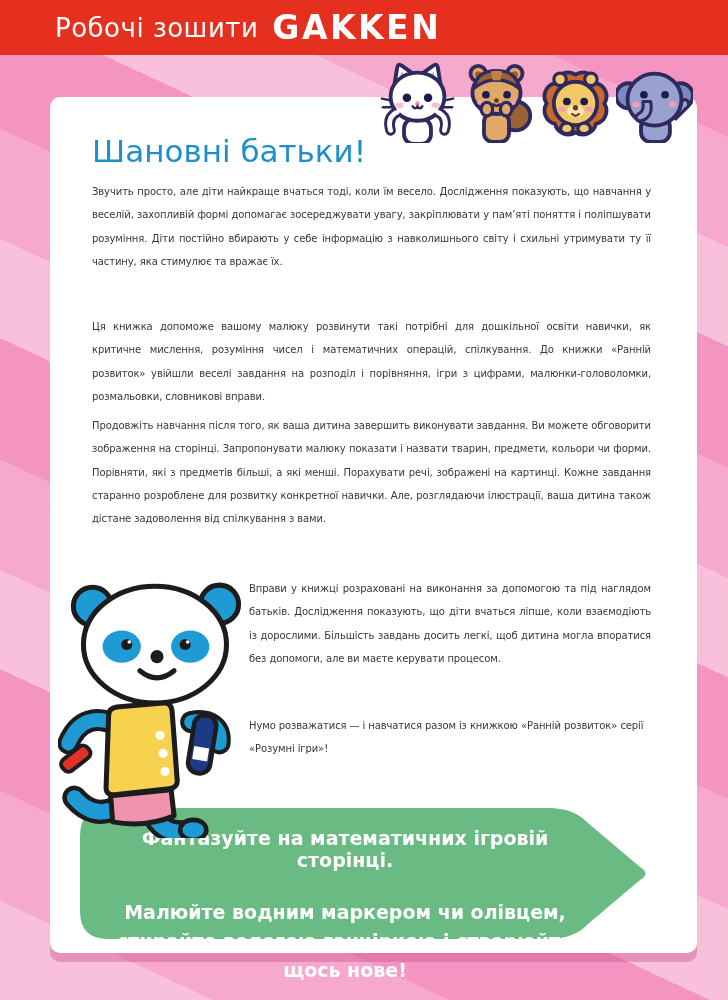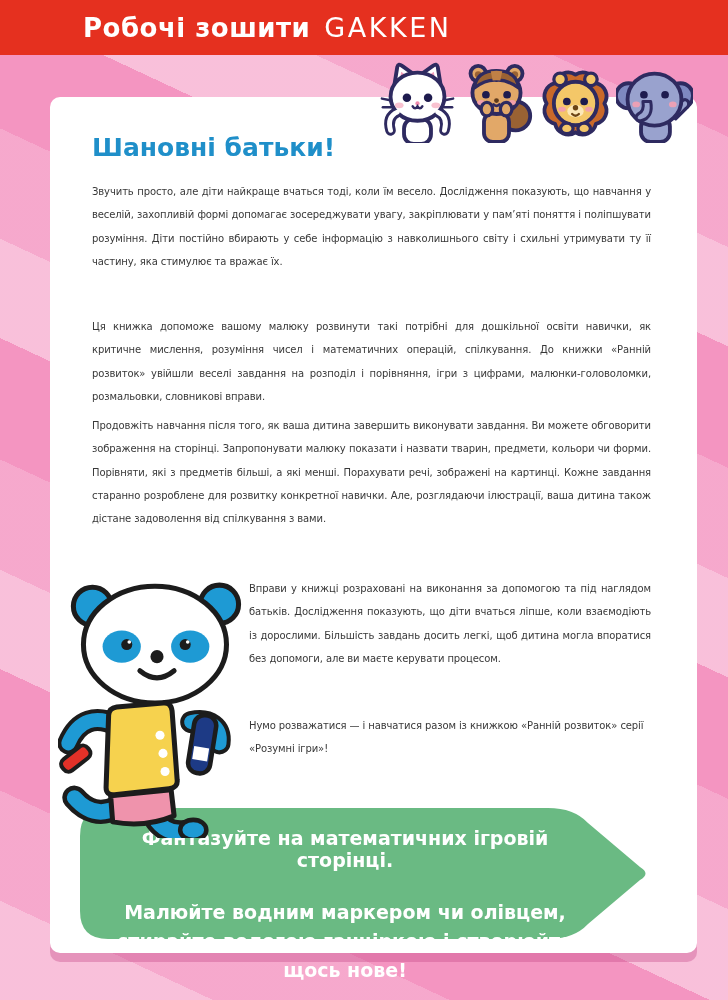--- a/index.html
+++ b/index.html
@@ -10,32 +10,32 @@
     background-image: repeating-linear-gradient(25deg,
       rgba(255,255,255,0.42) 0 90px,
       rgba(255,255,255,0.20) 90px 190px,
       rgba(255,255,255,0.02) 190px 300px);
   }
   .header {
     position:absolute; top:0; left:0; width:728px; height:55px;
     background:#e5301f; color:#fff;
     display:flex; align-items:center; padding-left:55px; z-index:8;
   }
-  .header .series { font-size:26px; font-weight:700; letter-spacing:.5px;margin-left:28px; }
-  .header .brand  { font-size:27px; font-weight:400; letter-spacing:2.5px; margin-left:14px; }
+  .header .series { font-size:26px; font-weight:400; letter-spacing:.5px; }
+  .header .brand  { font-size:33px; font-weight:700; letter-spacing:2.5px; margin-left:14px; }
   .card {
     position:absolute; left:50px; top:97px; width:647px; height:856px;
     background:#ffffff; border-radius:10px;
     box-shadow:0 9px 0 rgba(198,73,137,0.38); z-index:1;
   }
   .animals { position:absolute; left:379px; top:60px; display:flex; gap:2px; z-index:5; }
   .animal  { width:77px; height:83px; }
   .heading {
     position:absolute; left:92px; top:133px; z-index:2;
-    font-size:25px; font-weight:700; color:#1f8fc9;
+    font-size:31px; font-weight:400; color:#1f8fc9;
   }
   .para {
     position:absolute; left:92px; width:559px; z-index:2;
     font-size:10px; line-height:23.3px; color:#383838;
     text-align:justify; letter-spacing:-0.1px;
   }
   #p1 { top:180px; } #p2 { top:315px; } #p3 { top:414px; }
   #p4 { top:577px; left:249px; width:402px; }
   #p5 { top:714px; left:249px; width:402px; text-align:left; }
   .panda { position:absolute; left:58px; top:566px; width:202px; height:272px; z-index:6; }

